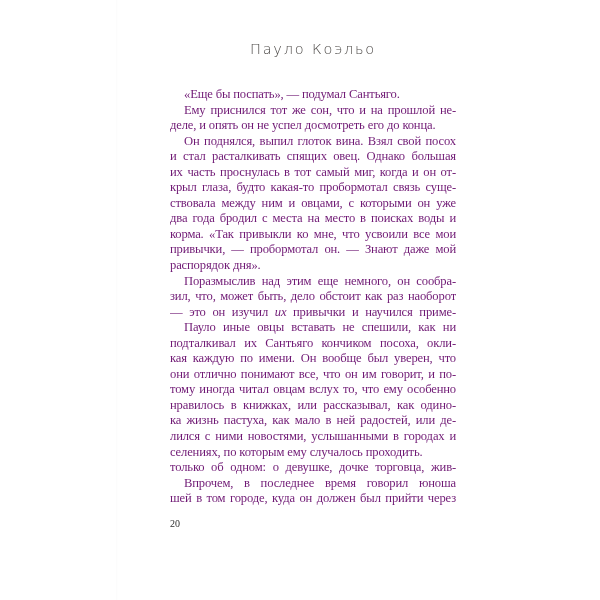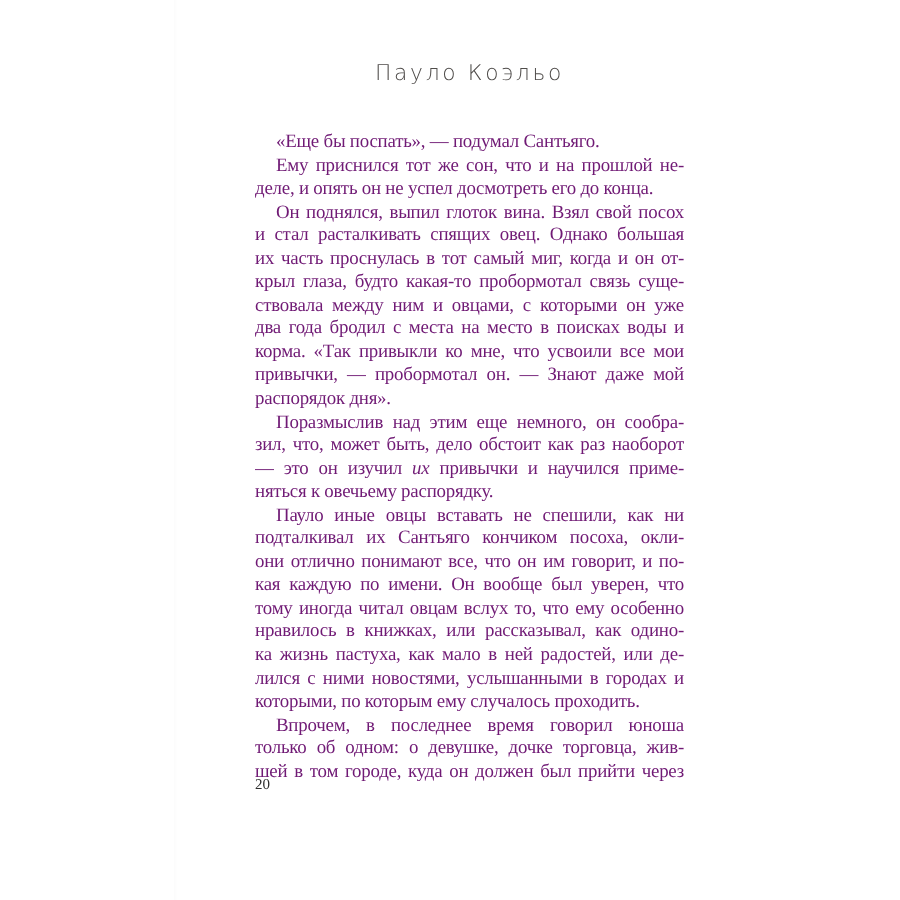--- a/index.html
+++ b/index.html
@@ -83,29 +83,28 @@
       <div class="line">их часть проснулась в тот самый миг, когда и он от-</div>
       <div class="line">крыл глаза, будто какая-то пробормотал связь суще-</div>
       <div class="line">ствовала между ним и овцами, с которыми он уже</div>
       <div class="line">два года бродил с места на место в поисках воды и</div>
       <div class="line">корма. «Так привыкли ко мне, что усвоили все мои</div>
       <div class="line">привычки, — пробормотал он. — Знают даже мой</div>
       <div class="line end">распорядок дня».</div>
       <div class="line first">Поразмыслив над этим еще немного, он сообра-</div>
       <div class="line">зил, что, может быть, дело обстоит как раз наоборот</div>
       <div class="line">— это он изучил <i>их</i> привычки и научился приме-</div>
-      <div class="line end">няться к овечьему распорядку.</div>
       <div class="line first">Пауло иные овцы вставать не спешили, как ни</div>
       <div class="line">подталкивал их Сантьяго кончиком посоха, окли-</div>
+      <div class="line">кая каждую по имени. Он вообще был уверен, что</div>
       <div class="line">они отлично понимают все, что он им говорит, и по-</div>
-      <div class="line">кая каждую по имени. Он вообще был уверен, что</div>
       <div class="line">тому иногда читал овцам вслух то, что ему особенно</div>
       <div class="line">нравилось в книжках, или рассказывал, как одино-</div>
       <div class="line">ка жизнь пастуха, как мало в ней радостей, или де-</div>
       <div class="line">лился с ними новостями, услышанными в городах и</div>
-      <div class="line end">которыми, по которым ему случалось проходить.</div>
+      <div class="line end">селениях, по которым ему случалось проходить.</div>
+      <div class="line">только об одном: о девушке, дочке торговца, жив-</div>
       <div class="line first">Впрочем, в последнее время говорил юноша</div>
-      <div class="line">только об одном: о девушке, дочке торговца, жив-</div>
       <div class="line">шей в том городе, куда он должен был прийти через</div>
     </div>
 
   <div class="page-number">20</div>
 </div>
 
 </body></html>

